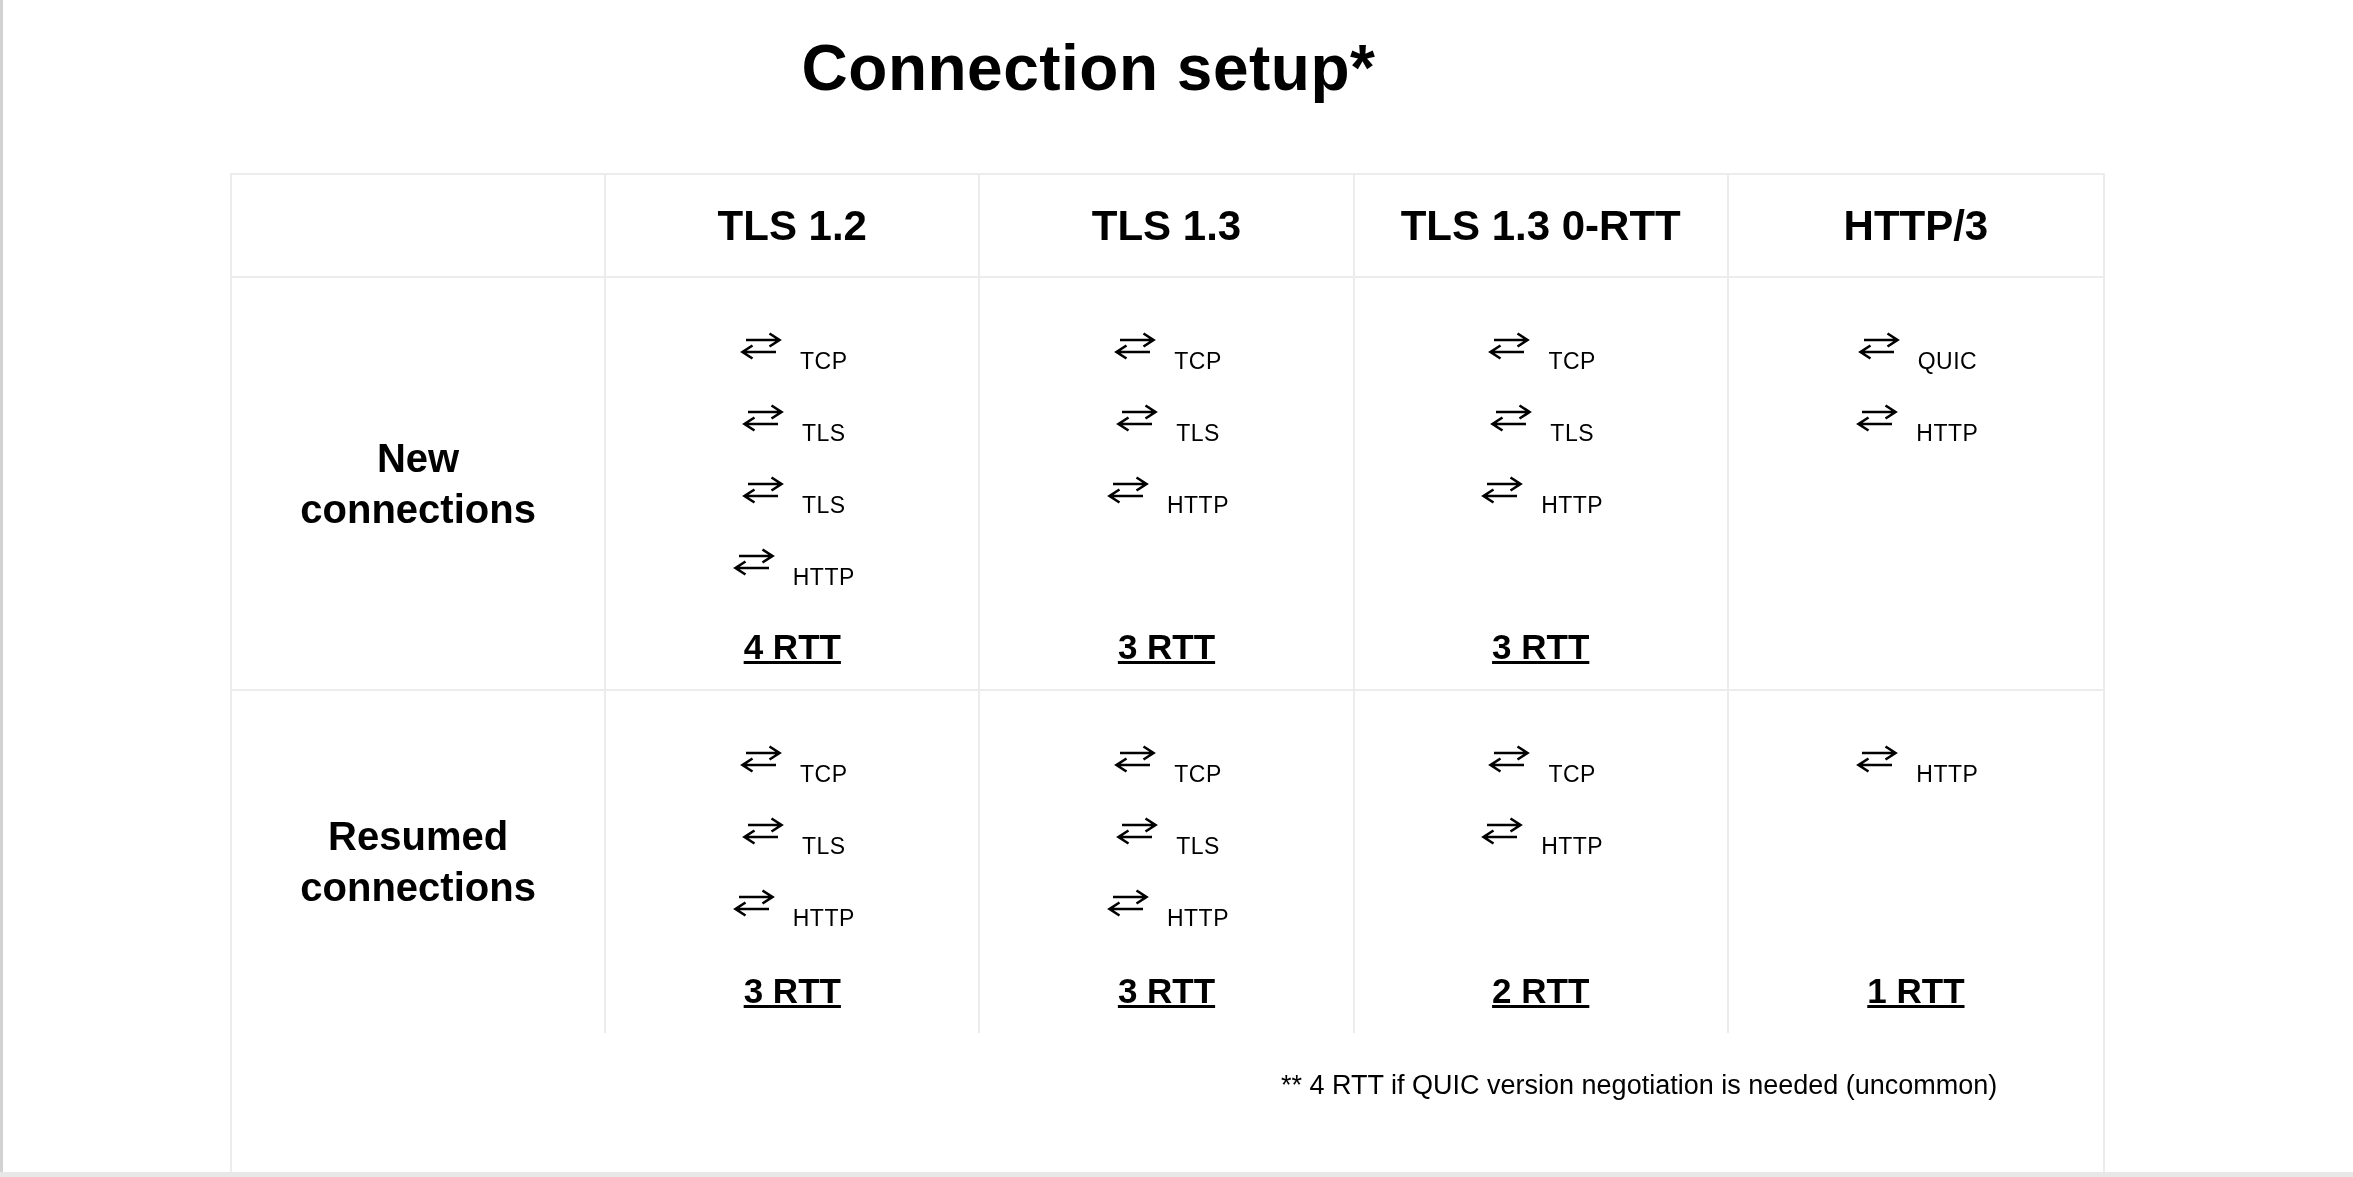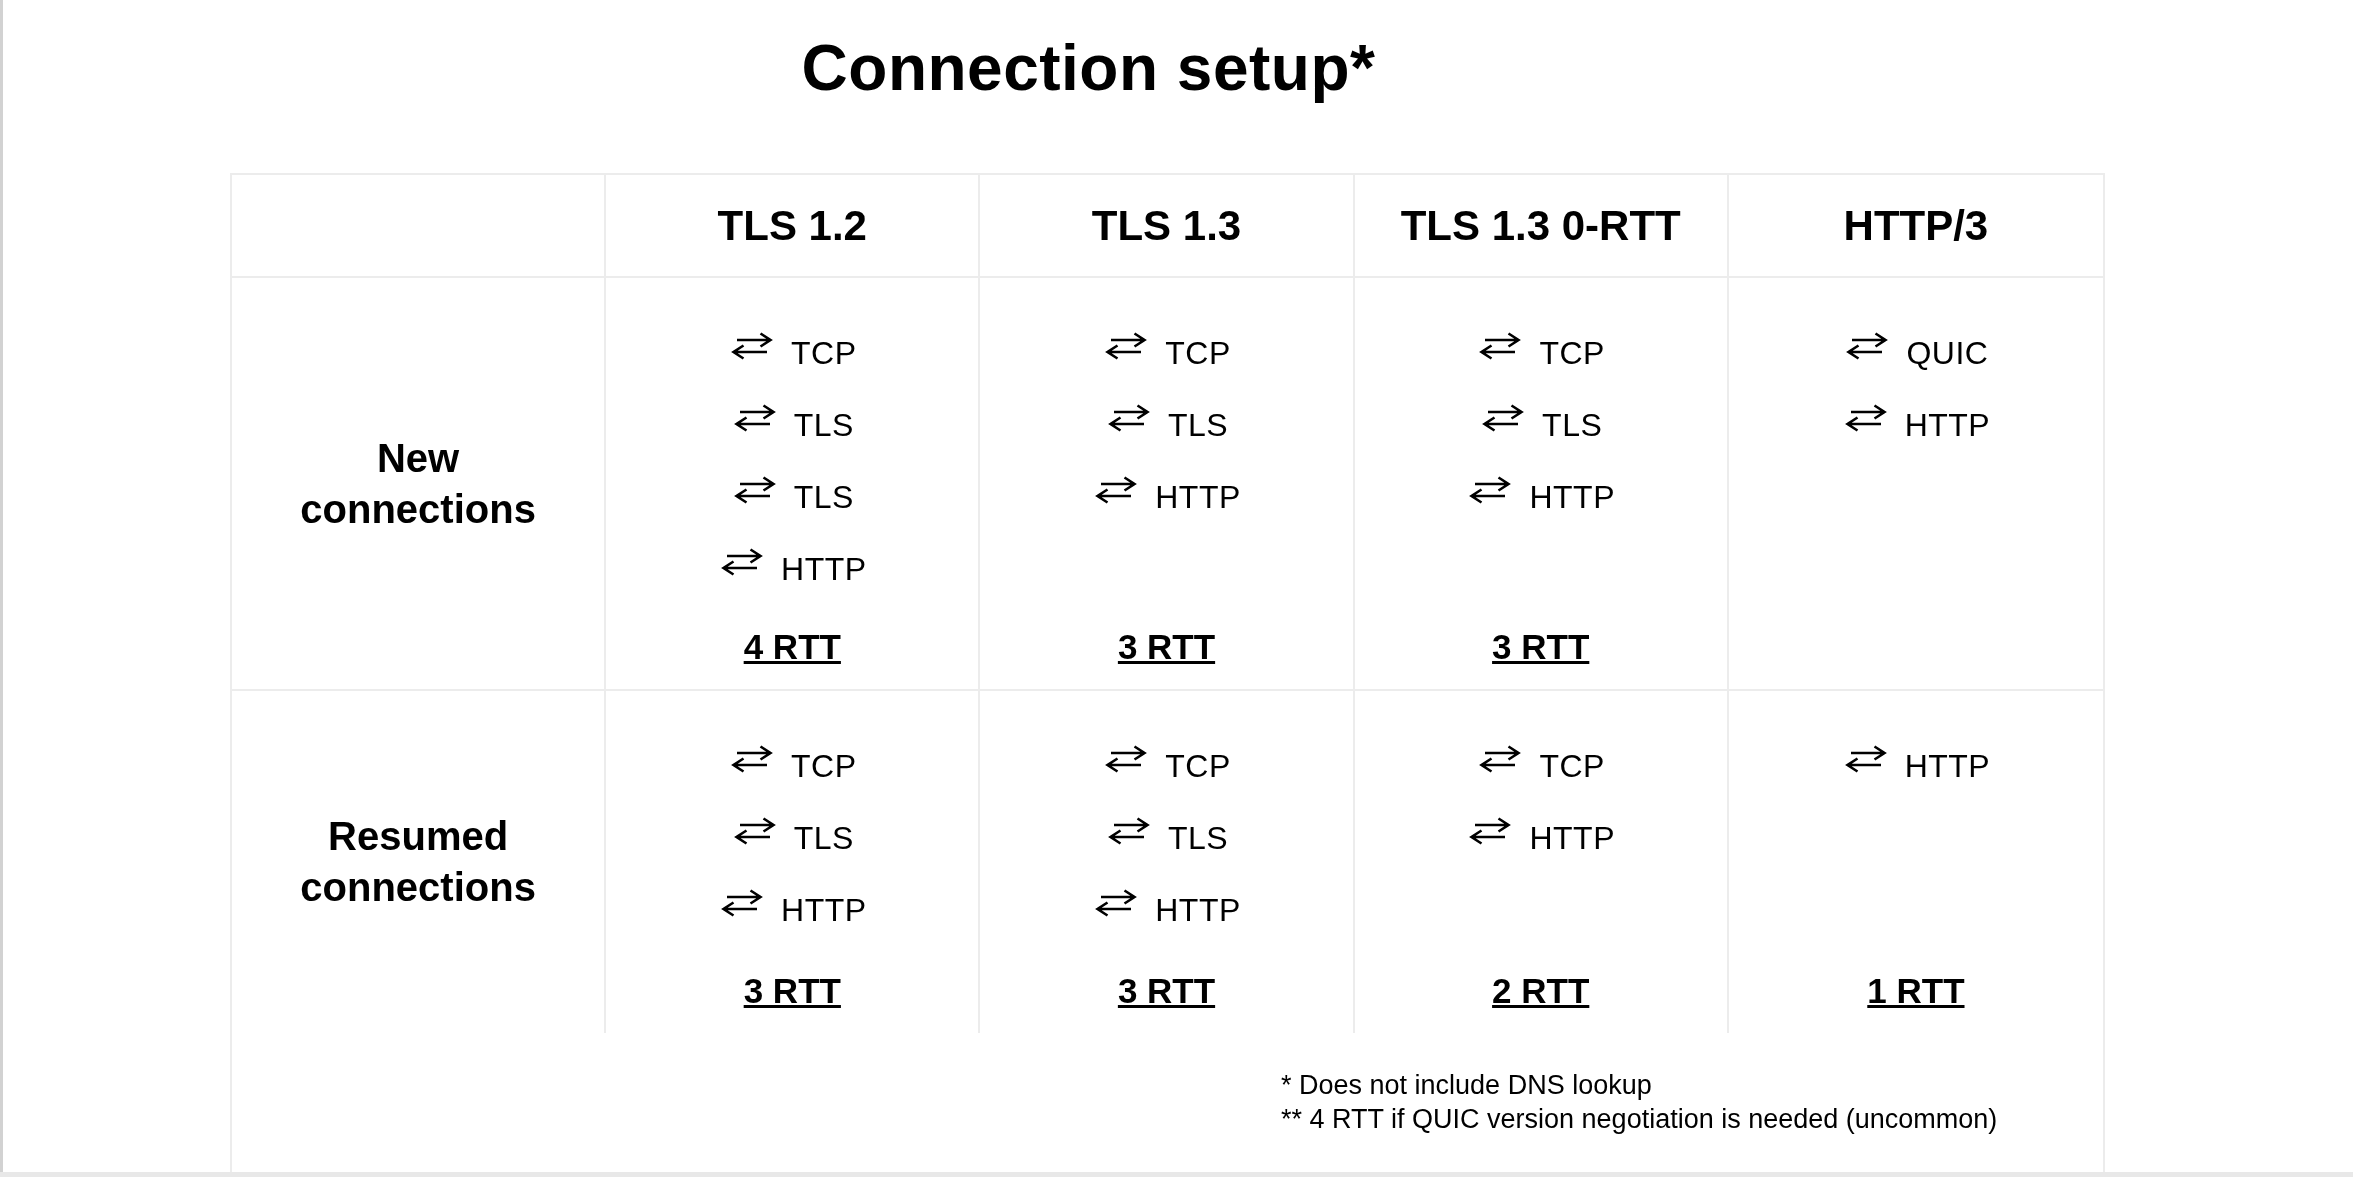--- a/index.html
+++ b/index.html
@@ -49,21 +49,21 @@
 
   .pcell {
     display: flex; flex-direction: column; align-items: stretch;
     padding-top: 32px; padding-bottom: 22px;
   }
   .step {
     height: 72px; display: flex; align-items: center; justify-content: center;
   }
   .step svg { display: block; flex: 0 0 auto; }
   .step-label {
-    font-size: 32px; margin-left: 15px; position: relative; top: 7px;
+    font-size: 23px; margin-left: 15px; position: relative; top: 15px;
     letter-spacing: 0.5px;
   }
   .rtt {
     margin-top: auto; text-align: center;
     font-size: 35px; font-weight: bold; line-height: 40px; text-decoration: underline;
   }
 
   .footnotes {
     position: absolute; left: 1281px; top: 1068px;
     font-size: 27px; line-height: 34px;
@@ -260,17 +260,16 @@
           <path d="M9 9 L41 9 M32.5 2.5 L42.5 9 L32.5 15.5" fill="none" stroke="#000" stroke-width="2.6"></path>
           <path d="M39 21 L7 21 M15.5 14.5 L5.5 21 L15.5 27.5" fill="none" stroke="#000" stroke-width="2.6"></path>
         </svg>
         <span class="step-label">HTTP</span>
       </div>
       <div class="rtt">1 RTT</div>
     </div>
   </div>
 
 <div class="footnotes">
-  <div>* Does not include DNS lookup</div>
   <div>** 4 RTT if QUIC version negotiation is needed (uncommon)</div>
 </div>
 
 <div class="bottom-edge"></div>
 
 </body></html>

